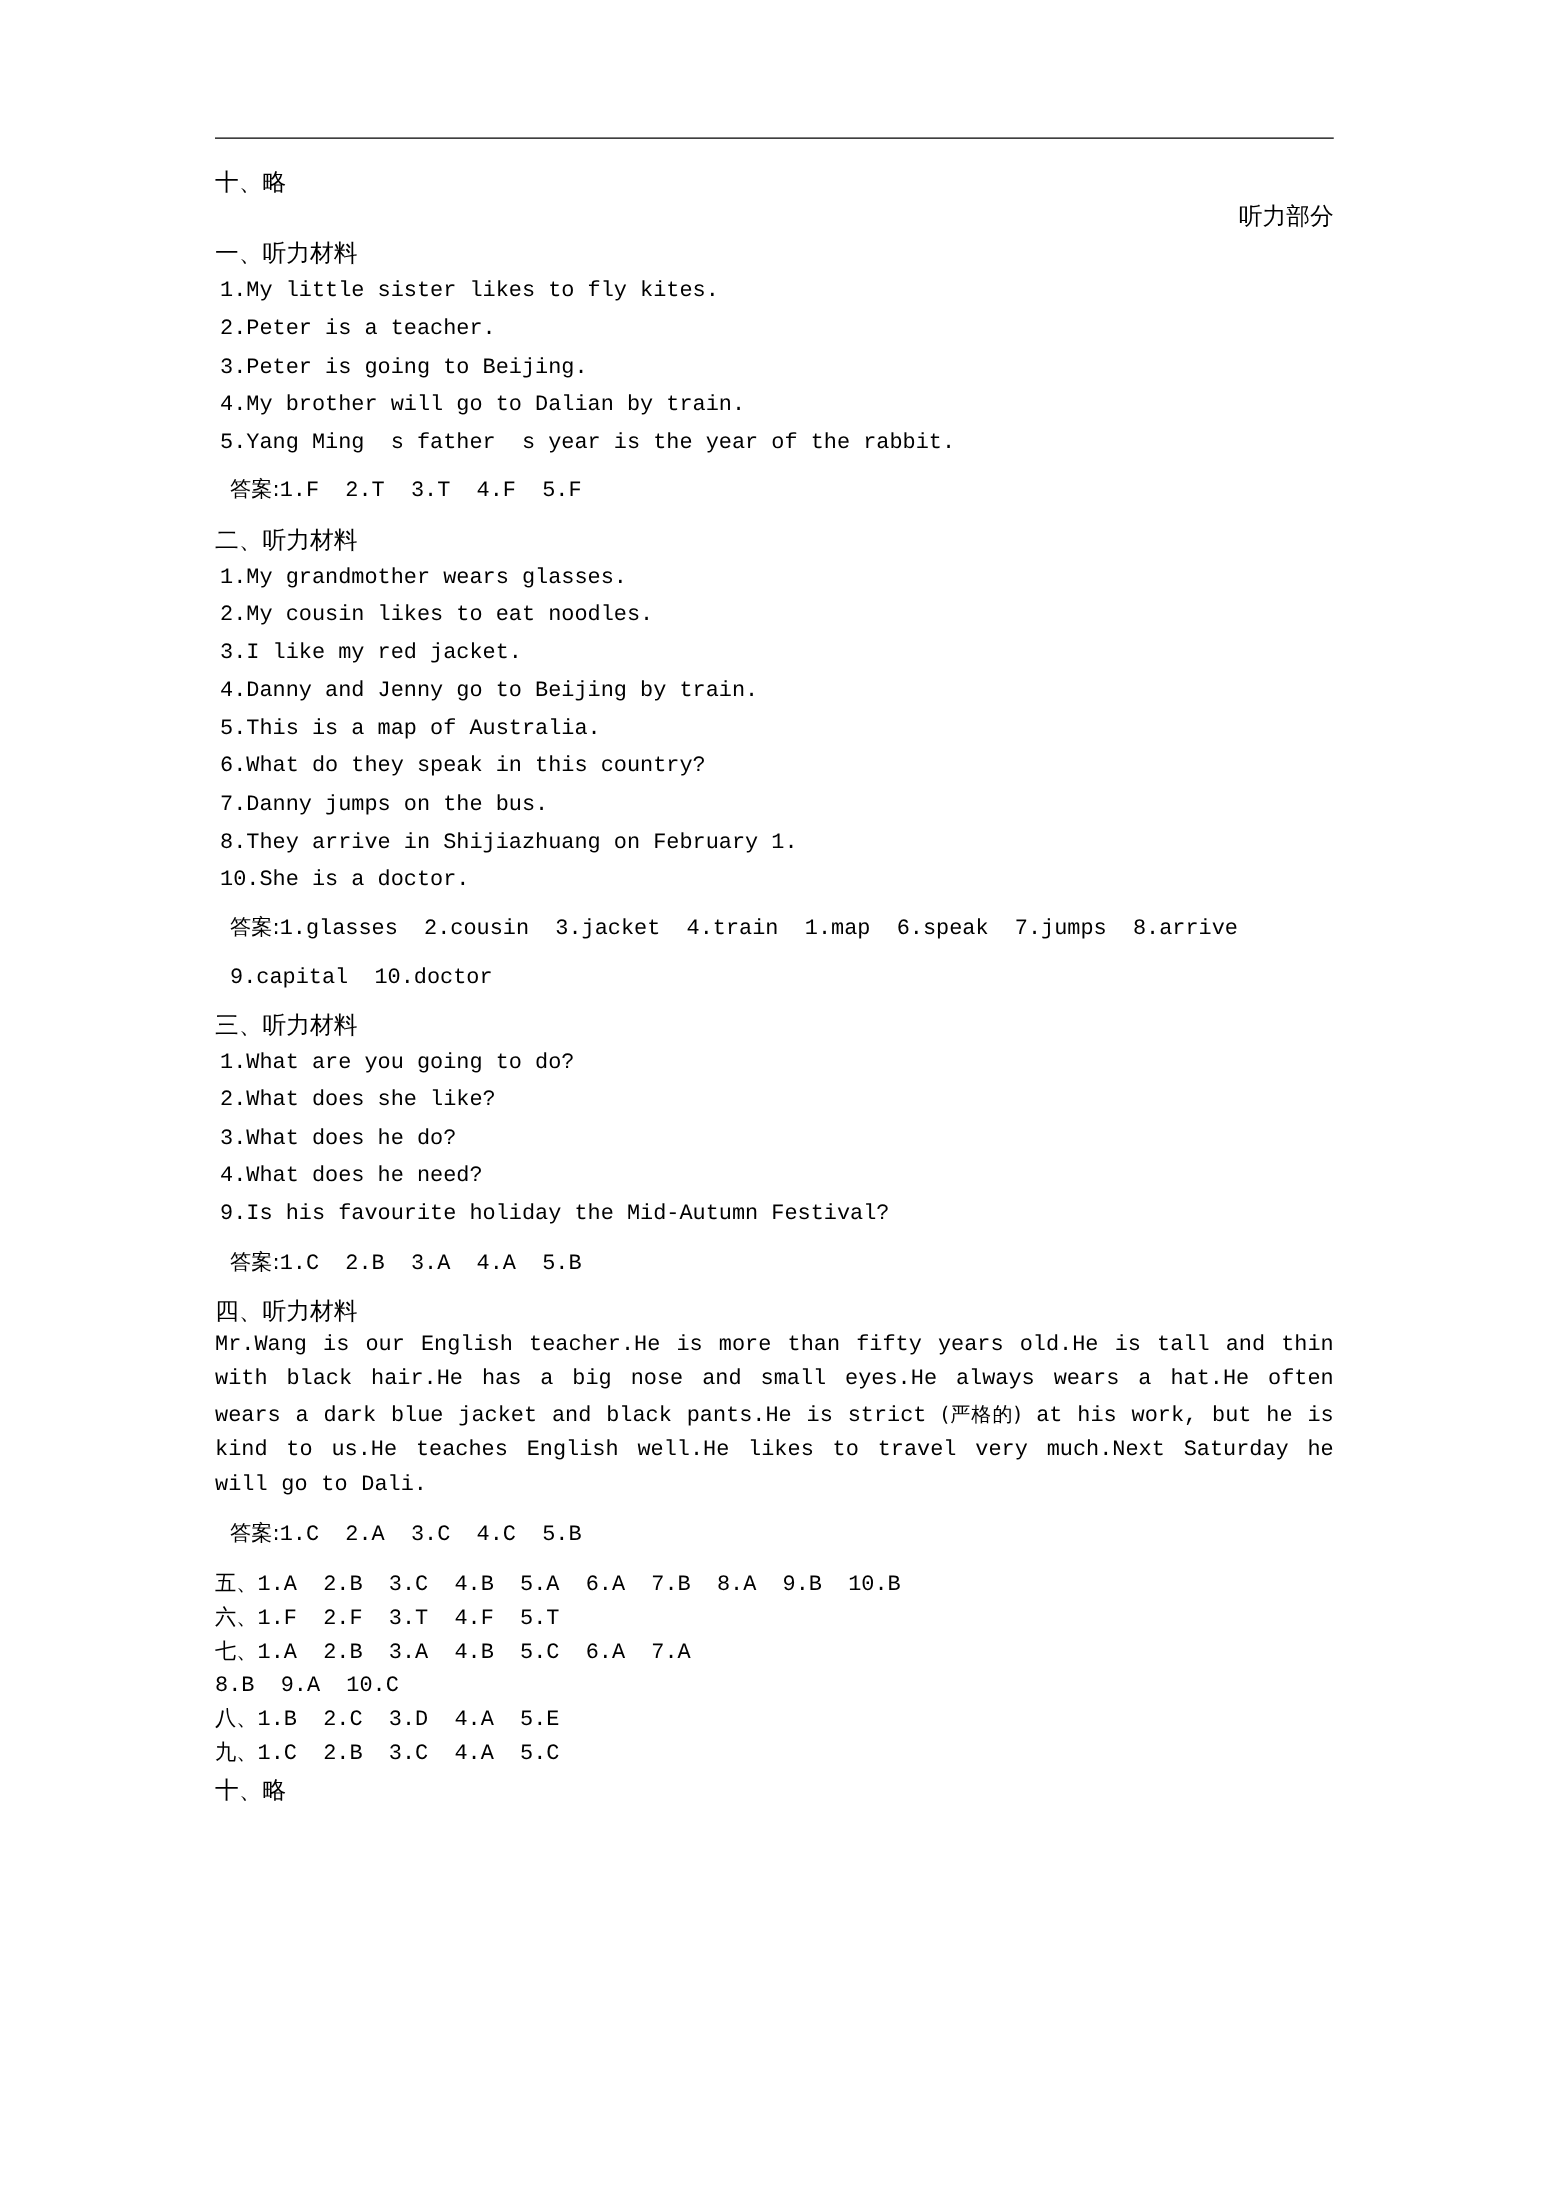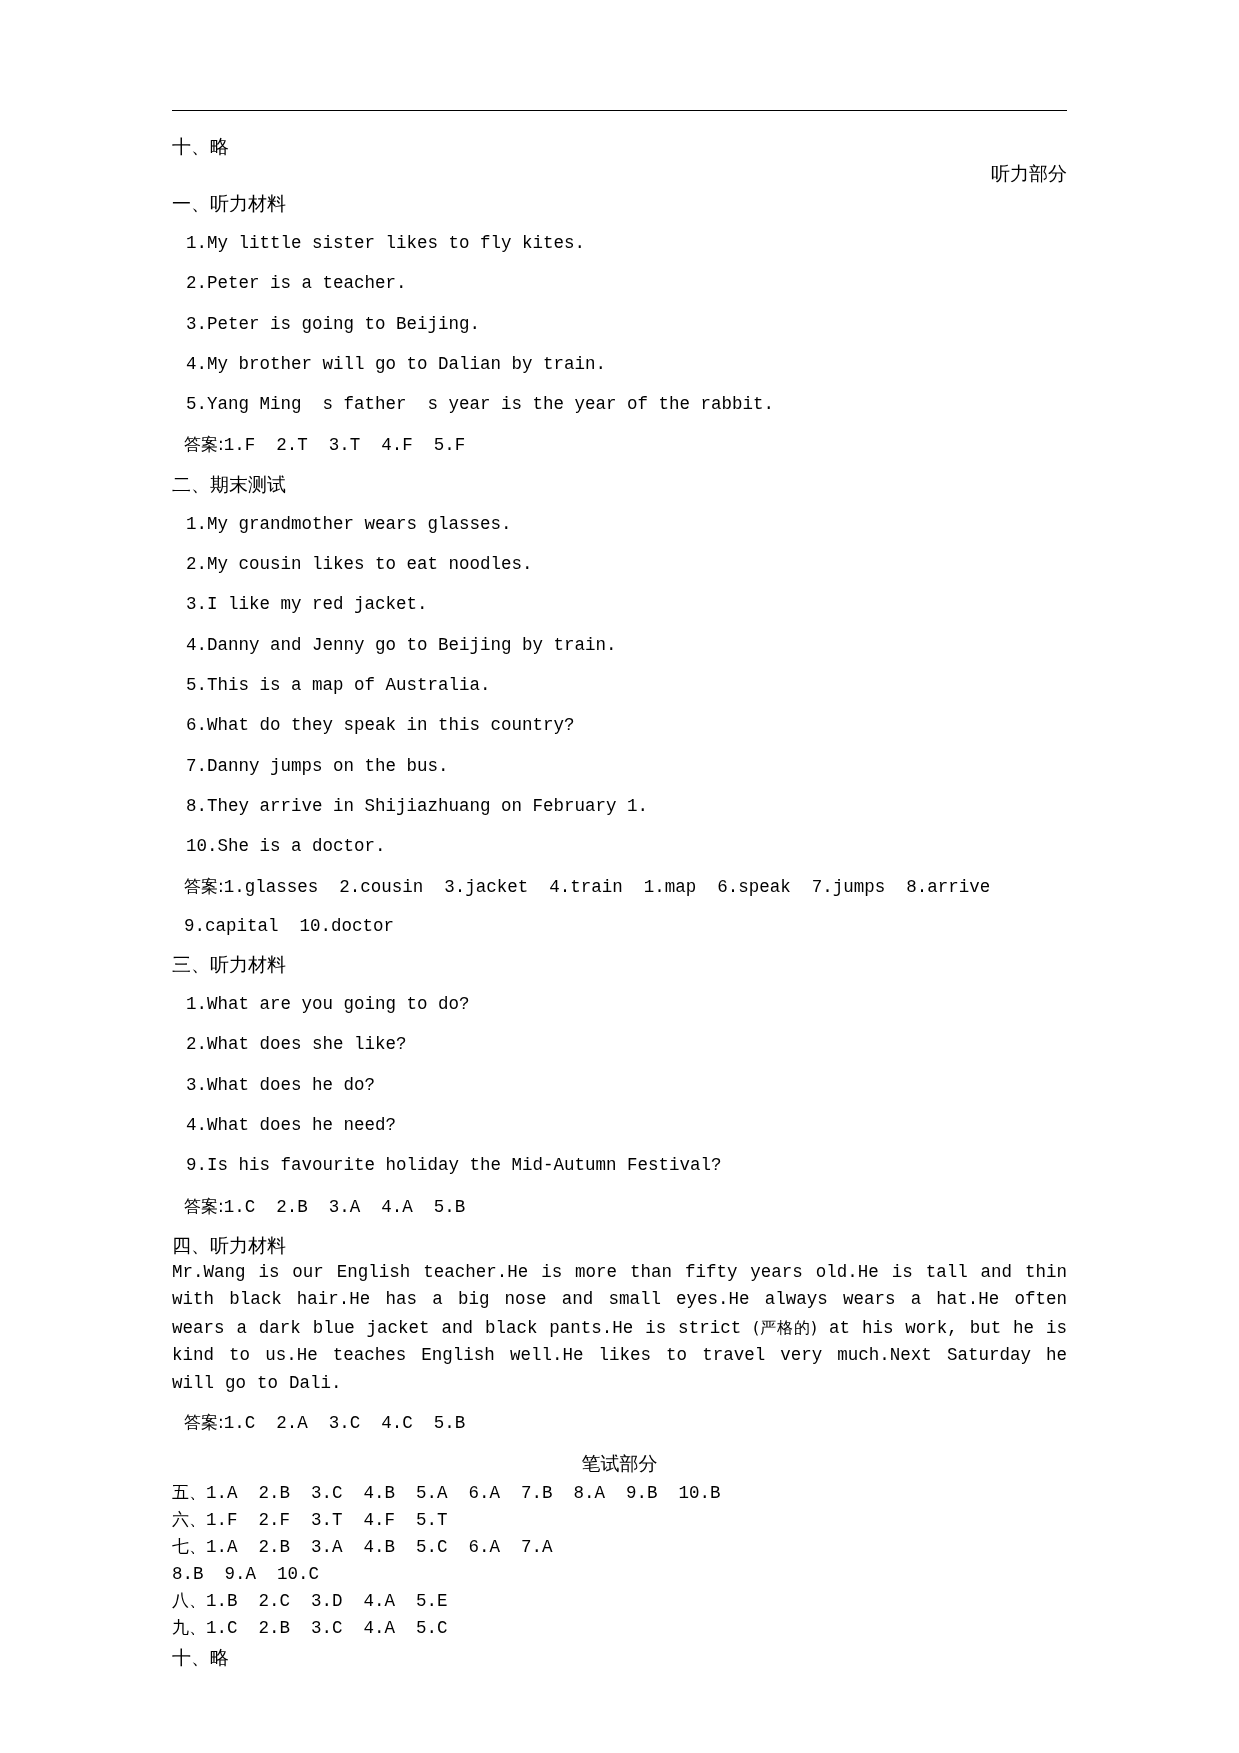--- a/index.html
+++ b/index.html
@@ -71,21 +71,21 @@
     line-height: 28px;
     text-align: center;
     margin: 3px 0 2px 0;
   }
 
   .line {
     font-family: "Liberation Mono", "DejaVu Sans Mono", monospace;
     font-size: 17.5px;
     line-height: 26.3px;
     white-space: pre;
-    margin: 14px;
+    margin: 4px;
   }
 
   .answer-line {
     font-family: "Liberation Mono", "DejaVu Sans Mono", monospace;
     font-size: 17.5px;
     line-height: 26.3px;
     white-space: pre;
     margin: 12px;
   }
   .answer-line .ans-label {
@@ -145,21 +145,21 @@
     <div class="doc-subtitle">听力部分</div>
 
     <div class="section-head">一、听力材料</div>
     <div class="line">1.My little sister likes to fly kites.</div>
     <div class="line">2.Peter is a teacher.</div>
     <div class="line">3.Peter is going to Beijing.</div>
     <div class="line">4.My brother will go to Dalian by train.</div>
     <div class="line">5.Yang Ming  s father  s year is the year of the rabbit.</div>
     <div class="answer-line"><span class="ans-label">答案:</span><span>1.F  2.T  3.T  4.F  5.F</span></div>
 
-    <div class="section-head">二、期末测试</div>
+    <div class="section-head">二、听力材料</div>
     <div class="line">1.My grandmother wears glasses.</div>
     <div class="line">2.My cousin likes to eat noodles.</div>
     <div class="line">3.I like my red jacket.</div>
     <div class="line">4.Danny and Jenny go to Beijing by train.</div>
     <div class="line">5.This is a map of Australia.</div>
     <div class="line">6.What do they speak in this country?</div>
     <div class="line">7.Danny jumps on the bus.</div>
     <div class="line">8.They arrive in Shijiazhuang on February 1.</div>
     <div class="line">10.She is a doctor.</div>
     <div class="answer-line"><span class="ans-label">答案:</span><span>1.glasses  2.cousin  3.jacket  4.train  1.map  6.speak  7.jumps  8.arrive</span></div>
@@ -170,21 +170,20 @@
     <div class="line">2.What does she like?</div>
     <div class="line">3.What does he do?</div>
     <div class="line">4.What does he need?</div>
     <div class="line">9.Is his favourite holiday the Mid-Autumn Festival?</div>
     <div class="answer-line"><span class="ans-label">答案:</span><span>1.C  2.B  3.A  4.A  5.B</span></div>
 
     <div class="section-head">四、听力材料</div>
     <div class="para"><span>Mr.Wang is our English teacher.He is more than fifty years old.He is tall and thin with black hair.He has a big nose and small eyes.He always wears a hat.He often wears a dark blue jacket and black pants.He is strict </span><span class="gloss">(严格的)</span><span> at his work, but he is kind to us.He teaches English well.He likes to travel very much.Next Saturday he will go to Dali.</span></div>
     <div class="answer-line"><span class="ans-label">答案:</span><span>1.C  2.A  3.C  4.C  5.B</span></div>
 
-    <div class="part-title">笔试部分</div>
 
     <div class="ans-row"><span class="ord">五、</span><span>1.A  2.B  3.C  4.B  5.A  6.A  7.B  8.A  9.B  10.B</span></div>
     <div class="ans-row"><span class="ord">六、</span><span>1.F  2.F  3.T  4.F  5.T</span></div>
     <div class="ans-row"><span class="ord">七、</span><span>1.A  2.B  3.A  4.B  5.C  6.A  7.A</span></div>
     <div class="ans-row"><span>8.B  9.A  10.C</span></div>
     <div class="ans-row"><span class="ord">八、</span><span>1.B  2.C  3.D  4.A  5.E</span></div>
     <div class="ans-row"><span class="ord">九、</span><span>1.C  2.B  3.C  4.A  5.C</span></div>
 
     <div class="tail-note">十、略</div>
 

